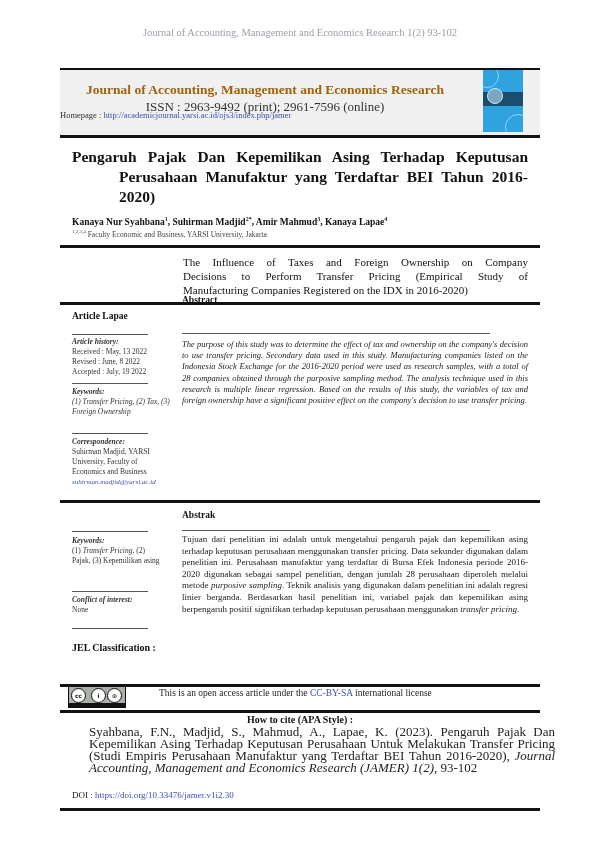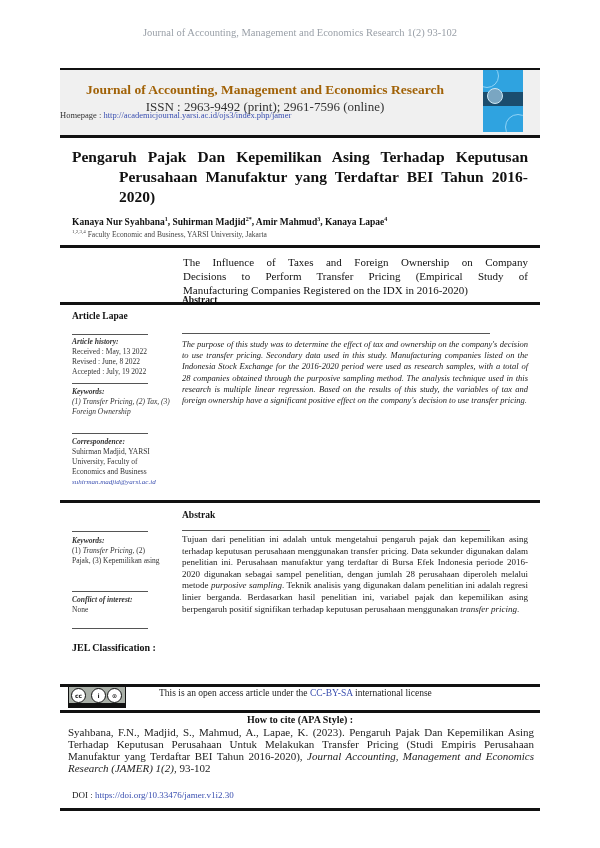--- a/index.html
+++ b/index.html
@@ -29,21 +29,21 @@
   .body-en { top:339px; left:182px; width:346px; font-size:8.5px; line-height:11.2px; font-style:italic; text-align:justify; color:#222; }
   .body-id { top:534px; left:182px; width:346px; font-size:9px; line-height:11.6px; text-align:justify; color:#222; }
   .body-rule { position:absolute; left:182px; width:308px; height:1px; background:#555; }
   .jel { top:642px; left:72px; font-size:10px; font-weight:bold; color:#111; }
   .cc-badge { top:686px; left:68px; width:56px; height:20px; background:#aab0a8; border:1px solid #111; }
   .cc-badge .c { position:absolute; width:13px; height:13px; border:1.5px solid #111; border-radius:50%; background:#fff;
                  font-family:"DejaVu Sans",sans-serif; font-size:6px; font-weight:bold; text-align:center; line-height:13px; }
   .cc-badge .strip { position:absolute; left:0; bottom:0; width:56px; height:4px; background:#111; }
   .license { top:688px; left:135px; font-size:9.5px; color:#222;margin-left:24px; }
   .cite-h { top:714px; left:60px; width:480px; text-align:center; font-size:10px; font-weight:bold; color:#111; }
-  .cite { top:726px; left:68px; width:466px; font-size:11px; line-height:12px; text-align:justify; color:#222; }
+  .cite { top:726px; left:89px; width:466px; font-size:13px; line-height:12px; text-align:justify; color:#222; }
   .doi { top:790px; left:72px; font-size:9px; color:#222; }
 </style>
 </head>
 <body>
 
 <div class="abs running-head">Journal of Accounting, Management and Economics Research 1(2) 93-102</div>
 
 <div class="rule thick" style="top:68px;"></div>
 <div class="abs mast"></div>
 <div class="abs mast-title">Journal of Accounting, Management and Economics Research</div>

